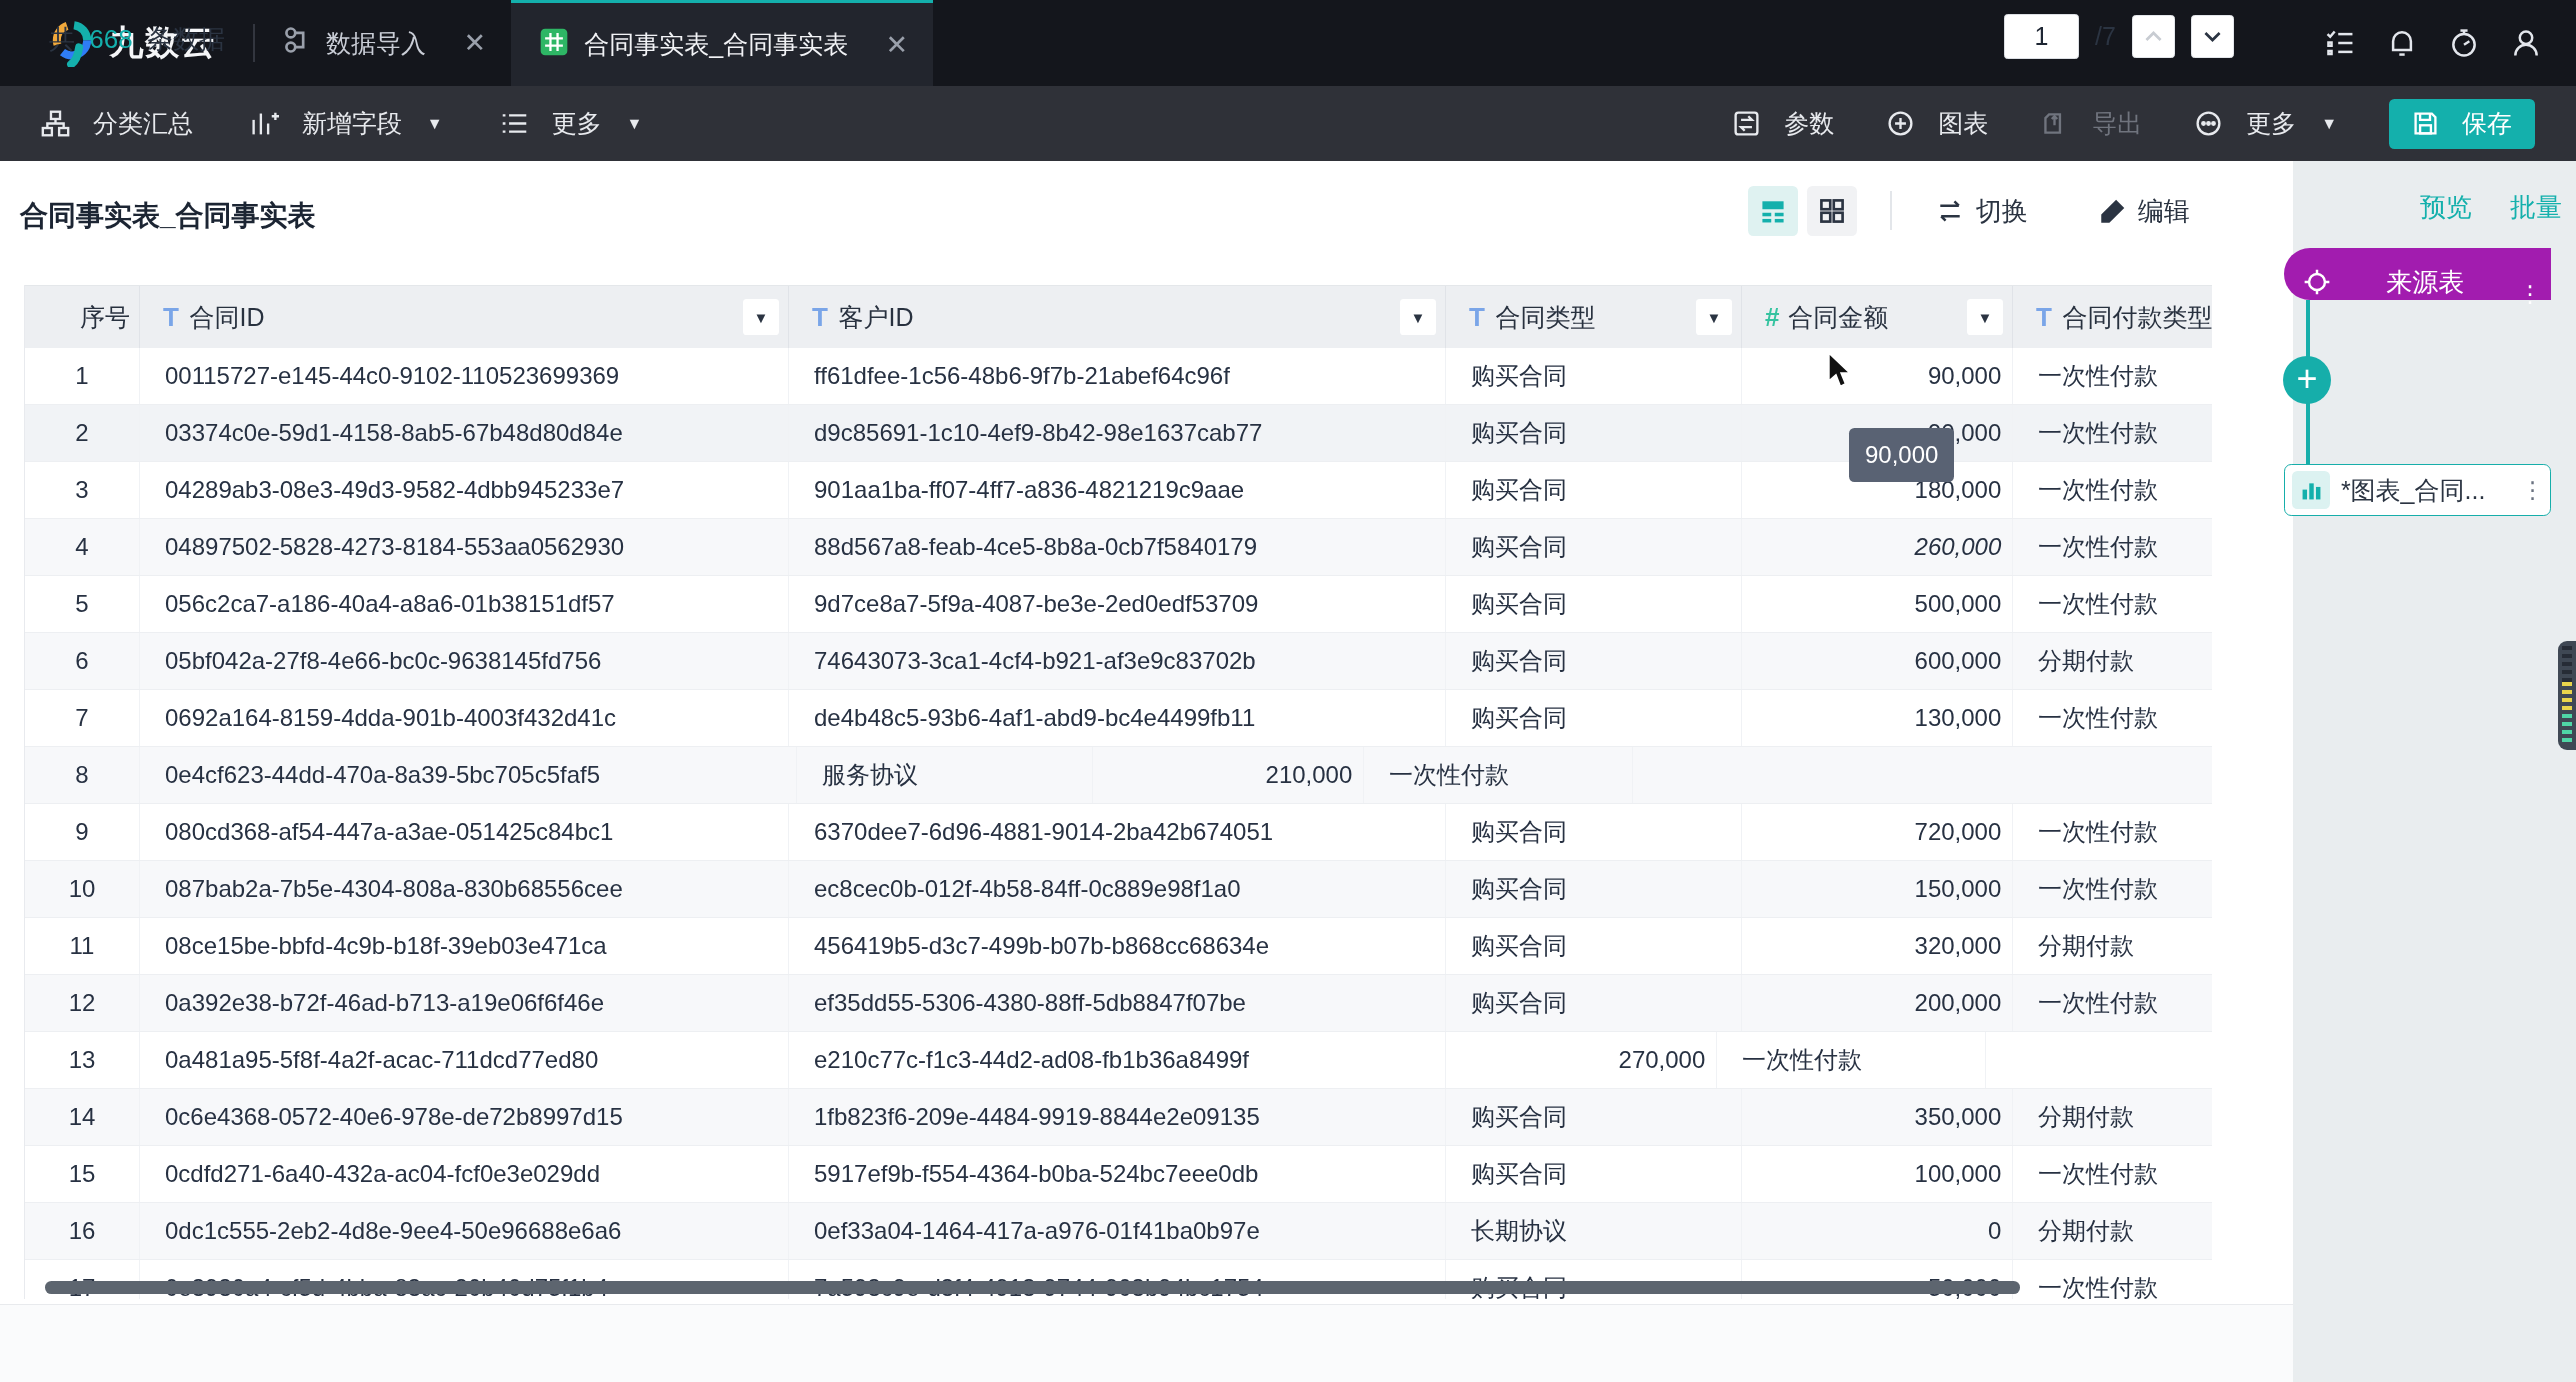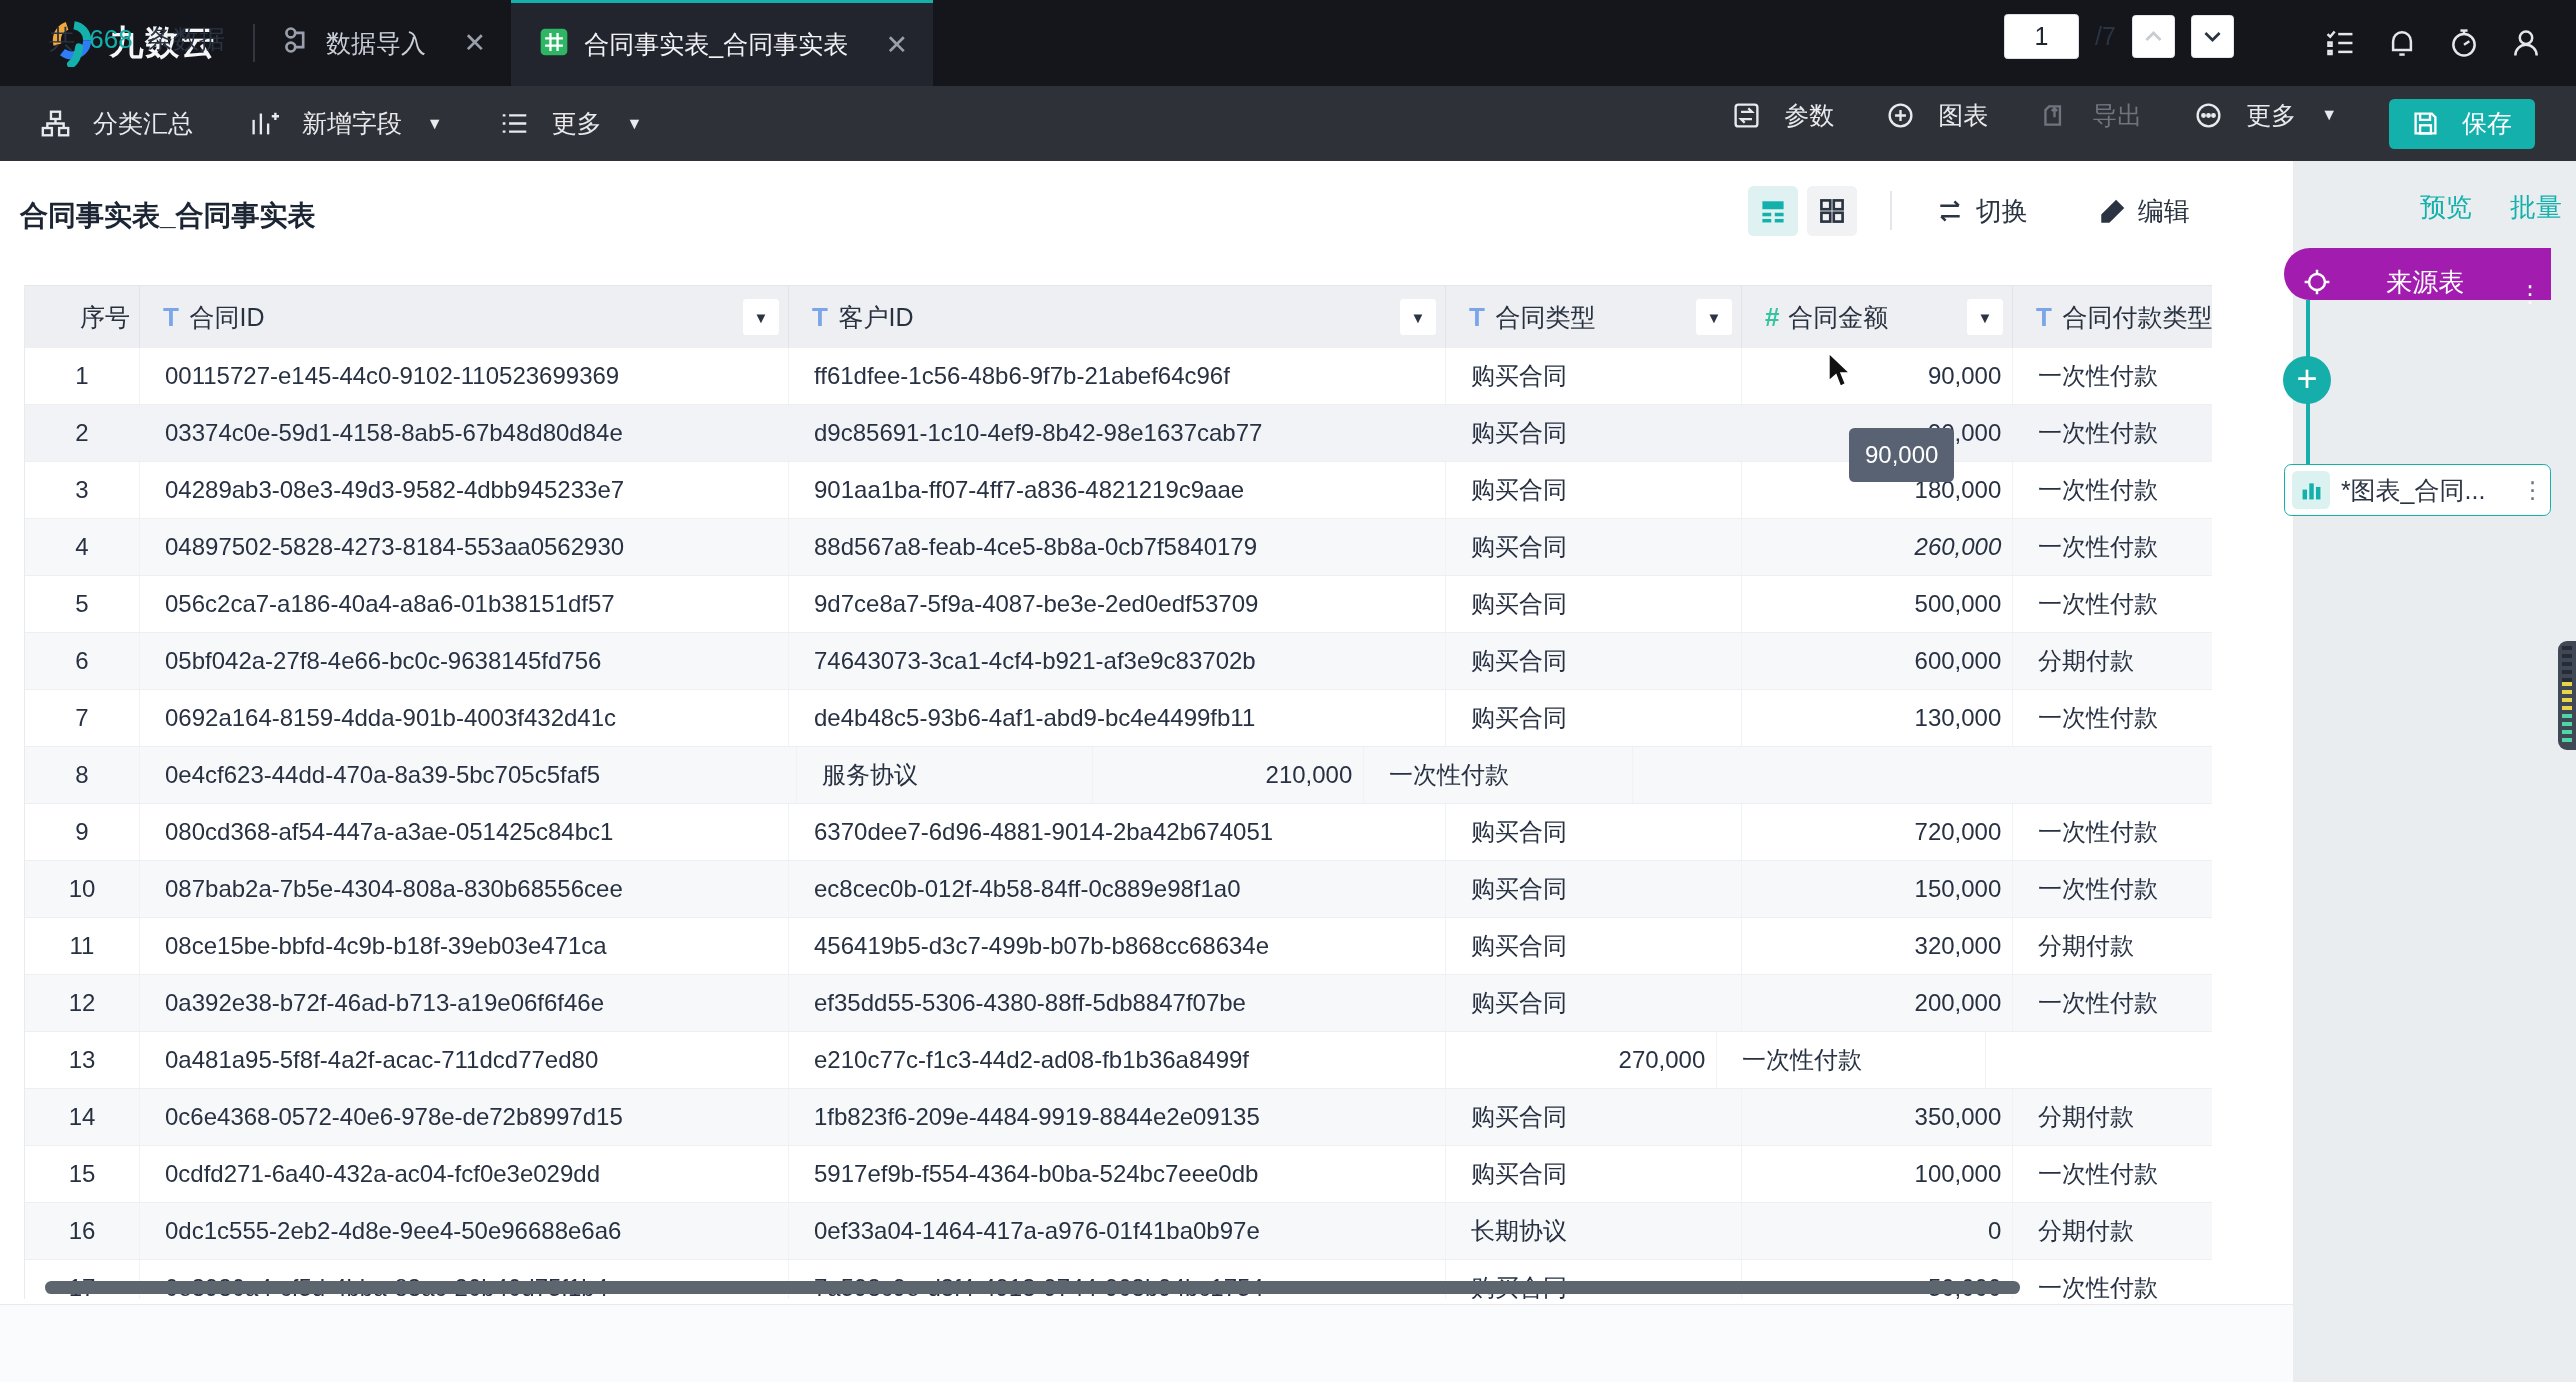--- a/index.html
+++ b/index.html
@@ -16,21 +16,21 @@
   .tab .close { color:#9aa0ab; font-size:27px; margin-left:23px; }
   .tab.active { background:#22252d; color:#f2f3f6; border-top:3.6px solid #14b0ac; }
   .topbar-right { margin-left:auto; display:flex; align-items:center; gap:30px; padding-right:34px; color:#e3e6ec; }
   .topbar-right svg { display:block; }
 
   
   .toolbar { left:0; top:86px; width:2576px; height:75px; background:#2f3138; display:flex; align-items:center; padding:0 41px; color:#e8eaee; }
   .tbtn { display:flex; align-items:center; gap:23px; font-size:25px; margin-right:57px; color:#e8eaee; }
   .tbtn svg { display:block; }
   .tbtn .caret { font-size:16px; margin-left:1.8px; }
-  .toolbar-right { margin-left:auto; display:flex; align-items:flex-start;font-family:Liberation Serif, serif; }
+  .toolbar-right { margin-left:auto; display:flex; align-items:center;font-family:Liberation Serif, serif; }
   .toolbar-right .tbtn { margin-right:0; margin-left:52px; }
   .tbtn.disabled { color:#70747e; }
   .tbtn.primary { background:#14b0ac; color:#fff; border-radius:5.4px; height:50px; padding:0 23px; margin-left:52px; }
 
   
   .titlerow { left:0; top:161px; width:2293px; height:124px; background:#fff; }
   .sheet-title { position:absolute; left:20px; top:36px; font-size:28px; font-weight:bold; color:#1c2533; }
   .viewtoggle { position:absolute; top:25px; width:50px; height:50px; border-radius:5.4px; display:flex; align-items:center; justify-content:center; }
   .vt1 { left:1748px; background:#dff2f1; }
   .vt2 { left:1807px; background:#f1f2f4; }

